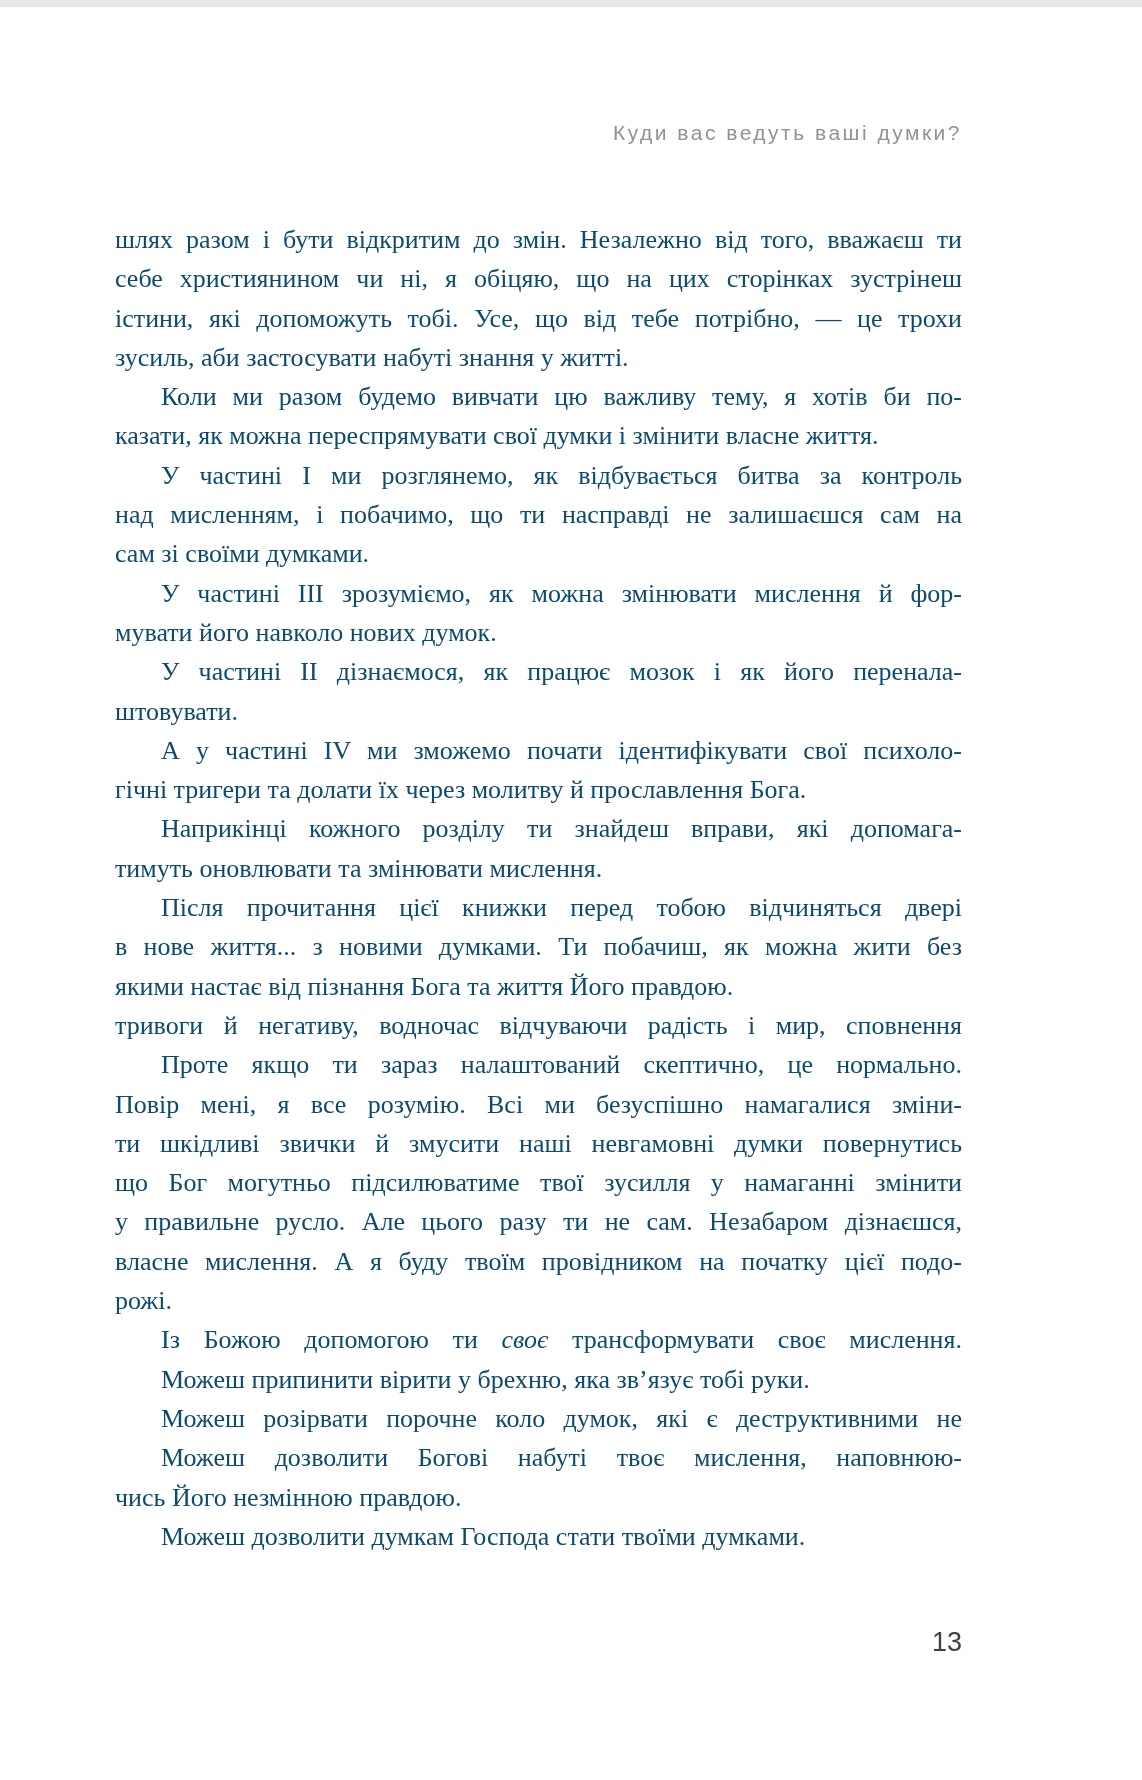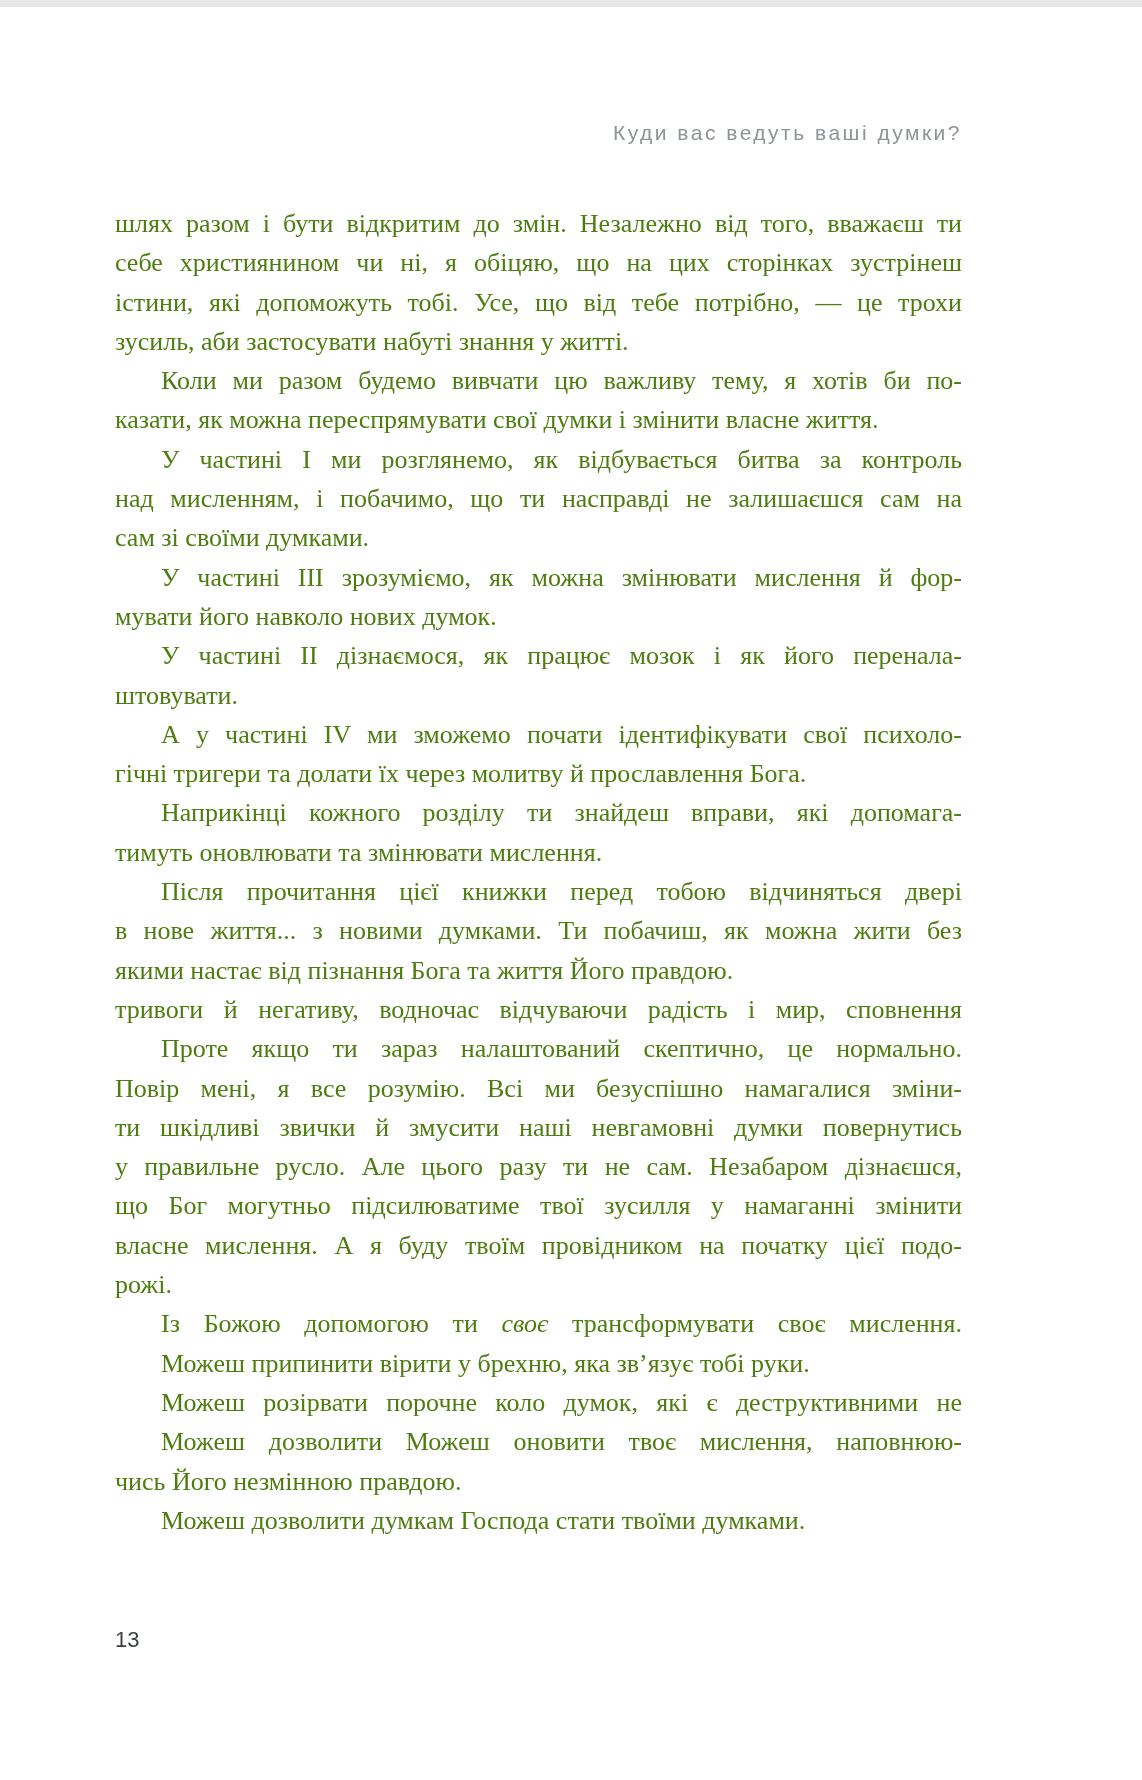--- a/index.html
+++ b/index.html
@@ -19,43 +19,44 @@
     text-align: right;
     font-family: "Liberation Sans", sans-serif;
     font-size: 21px;
     letter-spacing: 2.5px;
     color: #8e9398;
     font-weight: 400;
     white-space: nowrap;
   }
   .body-text {
     position: absolute;
-    top: 197px;
+    top: 213px;
     left: 115px;
     width: 847px;
     font-family: "Liberation Serif", serif;
     font-size: 26px;
     line-height: 39.3px;
-    color: #4d7c0f;
+    color: #0c4a6e;
   }
   .paragraph { margin: 0; }
   .line {
     text-align: justify;
     text-align-last: justify;
   }
   .line.last { text-align-last: left; }
   .line.indent { text-indent: 46px; }
   .line em { font-style: italic; }
   .folio {
     position: absolute;
     top: 1620px;
     left: 115px;
     width: 847px;
+    text-align: right;
     font-family: "Liberation Sans", sans-serif;
-    font-size: 22px;
+    font-size: 27px;
     color: #3c4043;
   }
 </style>
 </head>
 <body>
 
 <div class="page">
   <div class="running-header">Куди вас ведуть ваші думки?</div>
 
   <div class="body-text">
@@ -93,36 +94,36 @@
       <div class="paragraph">
         <div class="line indent">Після прочитання цієї книжки перед тобою відчиняться двері</div>
         <div class="line">в нове життя... з новими думками. Ти побачиш, як можна жити без</div>
         <div class="line last">якими настає від пізнання Бога та життя Його правдою.</div>
         <div class="line">тривоги й негативу, водночас відчуваючи радість і мир, сповнення</div>
       </div>
       <div class="paragraph">
         <div class="line indent">Проте якщо ти зараз налаштований скептично, це нормально.</div>
         <div class="line">Повір мені, я все розумію. Всі ми безуспішно намагалися зміни-</div>
         <div class="line">ти шкідливі звички й змусити наші невгамовні думки повернутись</div>
+        <div class="line">що Бог могутньо підсилюватиме твої зусилля у намаганні змінити</div>
         <div class="line">у правильне русло. Але цього разу ти не сам. Незабаром дізнаєшся,</div>
-        <div class="line">що Бог могутньо підсилюватиме твої зусилля у намаганні змінити</div>
         <div class="line">власне мислення. А я буду твоїм провідником на початку цієї подо-</div>
         <div class="line last">рожі.</div>
       </div>
       <div class="paragraph">
         <div class="line indent"><span>Із Божою допомогою ти </span><em>своє</em><span> трансформувати своє мислення.</span></div>
       </div>
       <div class="paragraph">
         <div class="line last indent">Можеш припинити вірити у брехню, яка зв’язує тобі руки.</div>
       </div>
       <div class="paragraph">
         <div class="line indent">Можеш розірвати порочне коло думок, які є деструктивними не</div>
       </div>
       <div class="paragraph">
-        <div class="line indent">Можеш дозволити Можеш оновити твоє мислення, наповнюю-</div>
+        <div class="line indent">Можеш дозволити Богові набуті твоє мислення, наповнюю-</div>
         <div class="line last">чись Його незмінною правдою.</div>
       </div>
       <div class="paragraph">
         <div class="line last indent">Можеш дозволити думкам Господа стати твоїми думками.</div>
       </div>
     </div>
 
   <div class="folio">13</div>
 </div>
 

